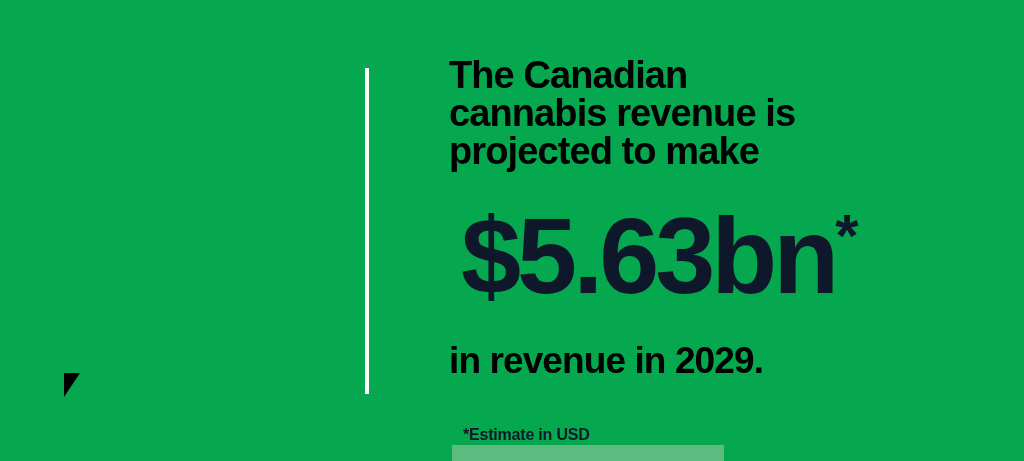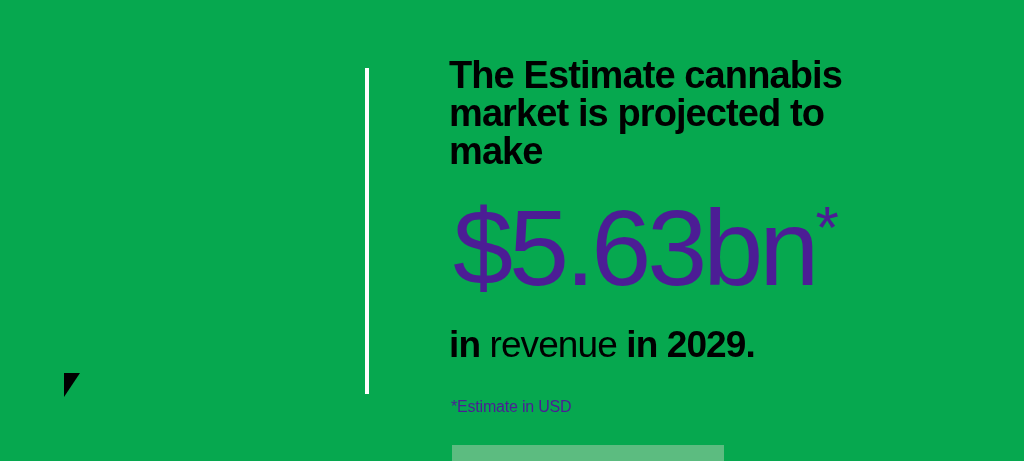--- a/index.html
+++ b/index.html
@@ -94,26 +94,26 @@
     font-weight: 600;
     letter-spacing: -0.9px;
     margin: 0;
     max-width: 400px;
   }
   #headline .hl-strong {
     font-weight: 900;
   }
 
   #stat {
-    color: #4c1d95;
+    color: #0f172a;
     font-size: 108px;
     line-height: 104px;
-    font-weight: 400;
+    font-weight: 700;
     letter-spacing: -4px;
-    margin: 4px;
+    margin: 12px;
     padding-top: 22px;
     white-space: nowrap;
   }
   #stat .stat-star {
     font-size: 60px;
     vertical-align: top;
     line-height: 60px;
     letter-spacing: 0;
     display: inline-block;
     position: relative;
@@ -124,50 +124,50 @@
     color: #000000;
     font-size: 37px;
     line-height: 37px;
     font-weight: 600;
     letter-spacing: -0.9px;
     margin: 0;
     padding-top: 22px;
     white-space: nowrap;
   }
   #subline .sl-strong {
-    font-weight: 400;
+    font-weight: 700;
     margin-top: 40px;
   }
 
   #footnote {
-    color: #4c1d95;
+    color: #0f172a;
     font-size: 16px;
     line-height: 16px;
-    font-weight: 400;
+    font-weight: 700;
     letter-spacing: -0.2px;
-    margin: 0;
+    margin: 12px;
     padding-top: 36px;
     padding-left: 2px;
   }
 </style>
 </head>
 <body>
 
 <div id="card">
 
   <div id="bottom-bar"></div>
 
 
   <div id="divider"></div>
 
   <div id="corner-mark"></div>
 
   <div id="content">
 
-    <p id="headline"><span>The </span><span class="hl-strong">Estimate cannabis market</span><span> is projected to make</span></p>
+    <p id="headline"><span>The </span><span class="hl-strong">Canadian cannabis revenue</span><span> is projected to make</span></p>
 
     <p id="stat"><span>$5.63bn</span><span class="stat-star">*</span></p>
 
     <p id="subline"><span>in </span><span class="sl-strong">revenue</span><span> in 2029.</span></p>
 
     <p id="footnote">*Estimate in USD</p>
 
   </div>
 </div>
 

